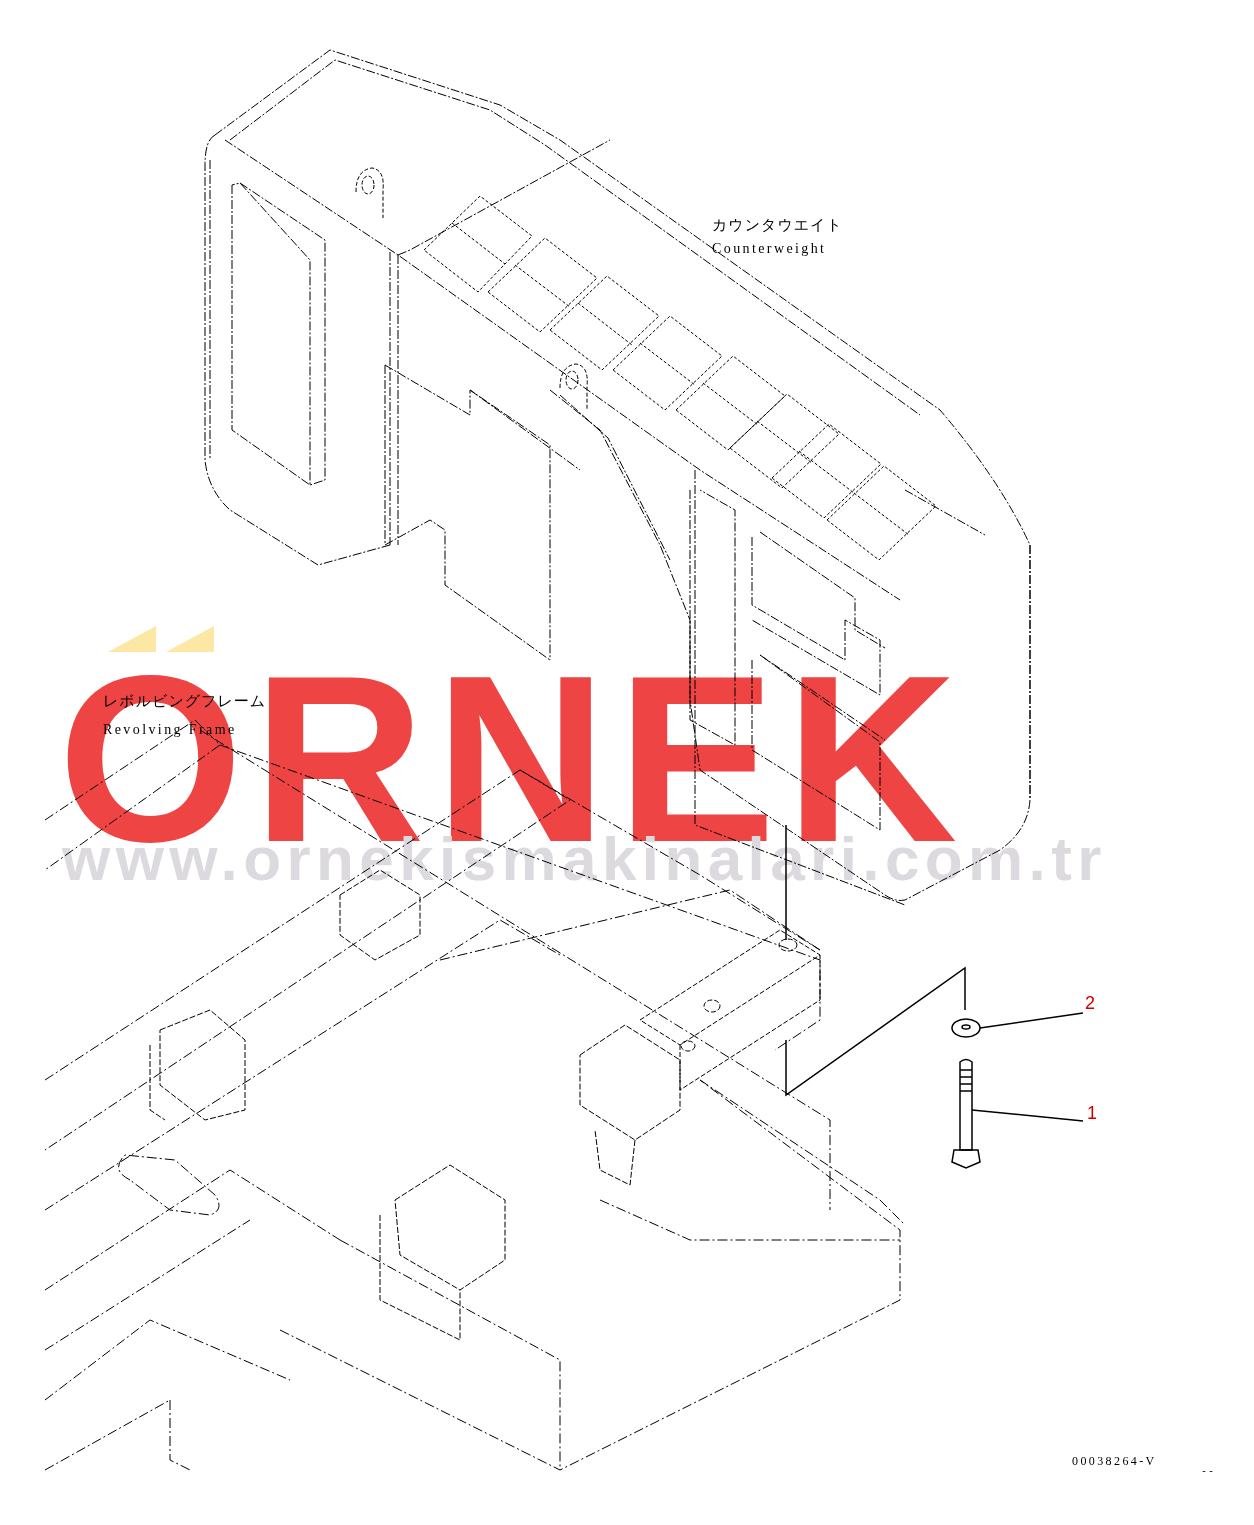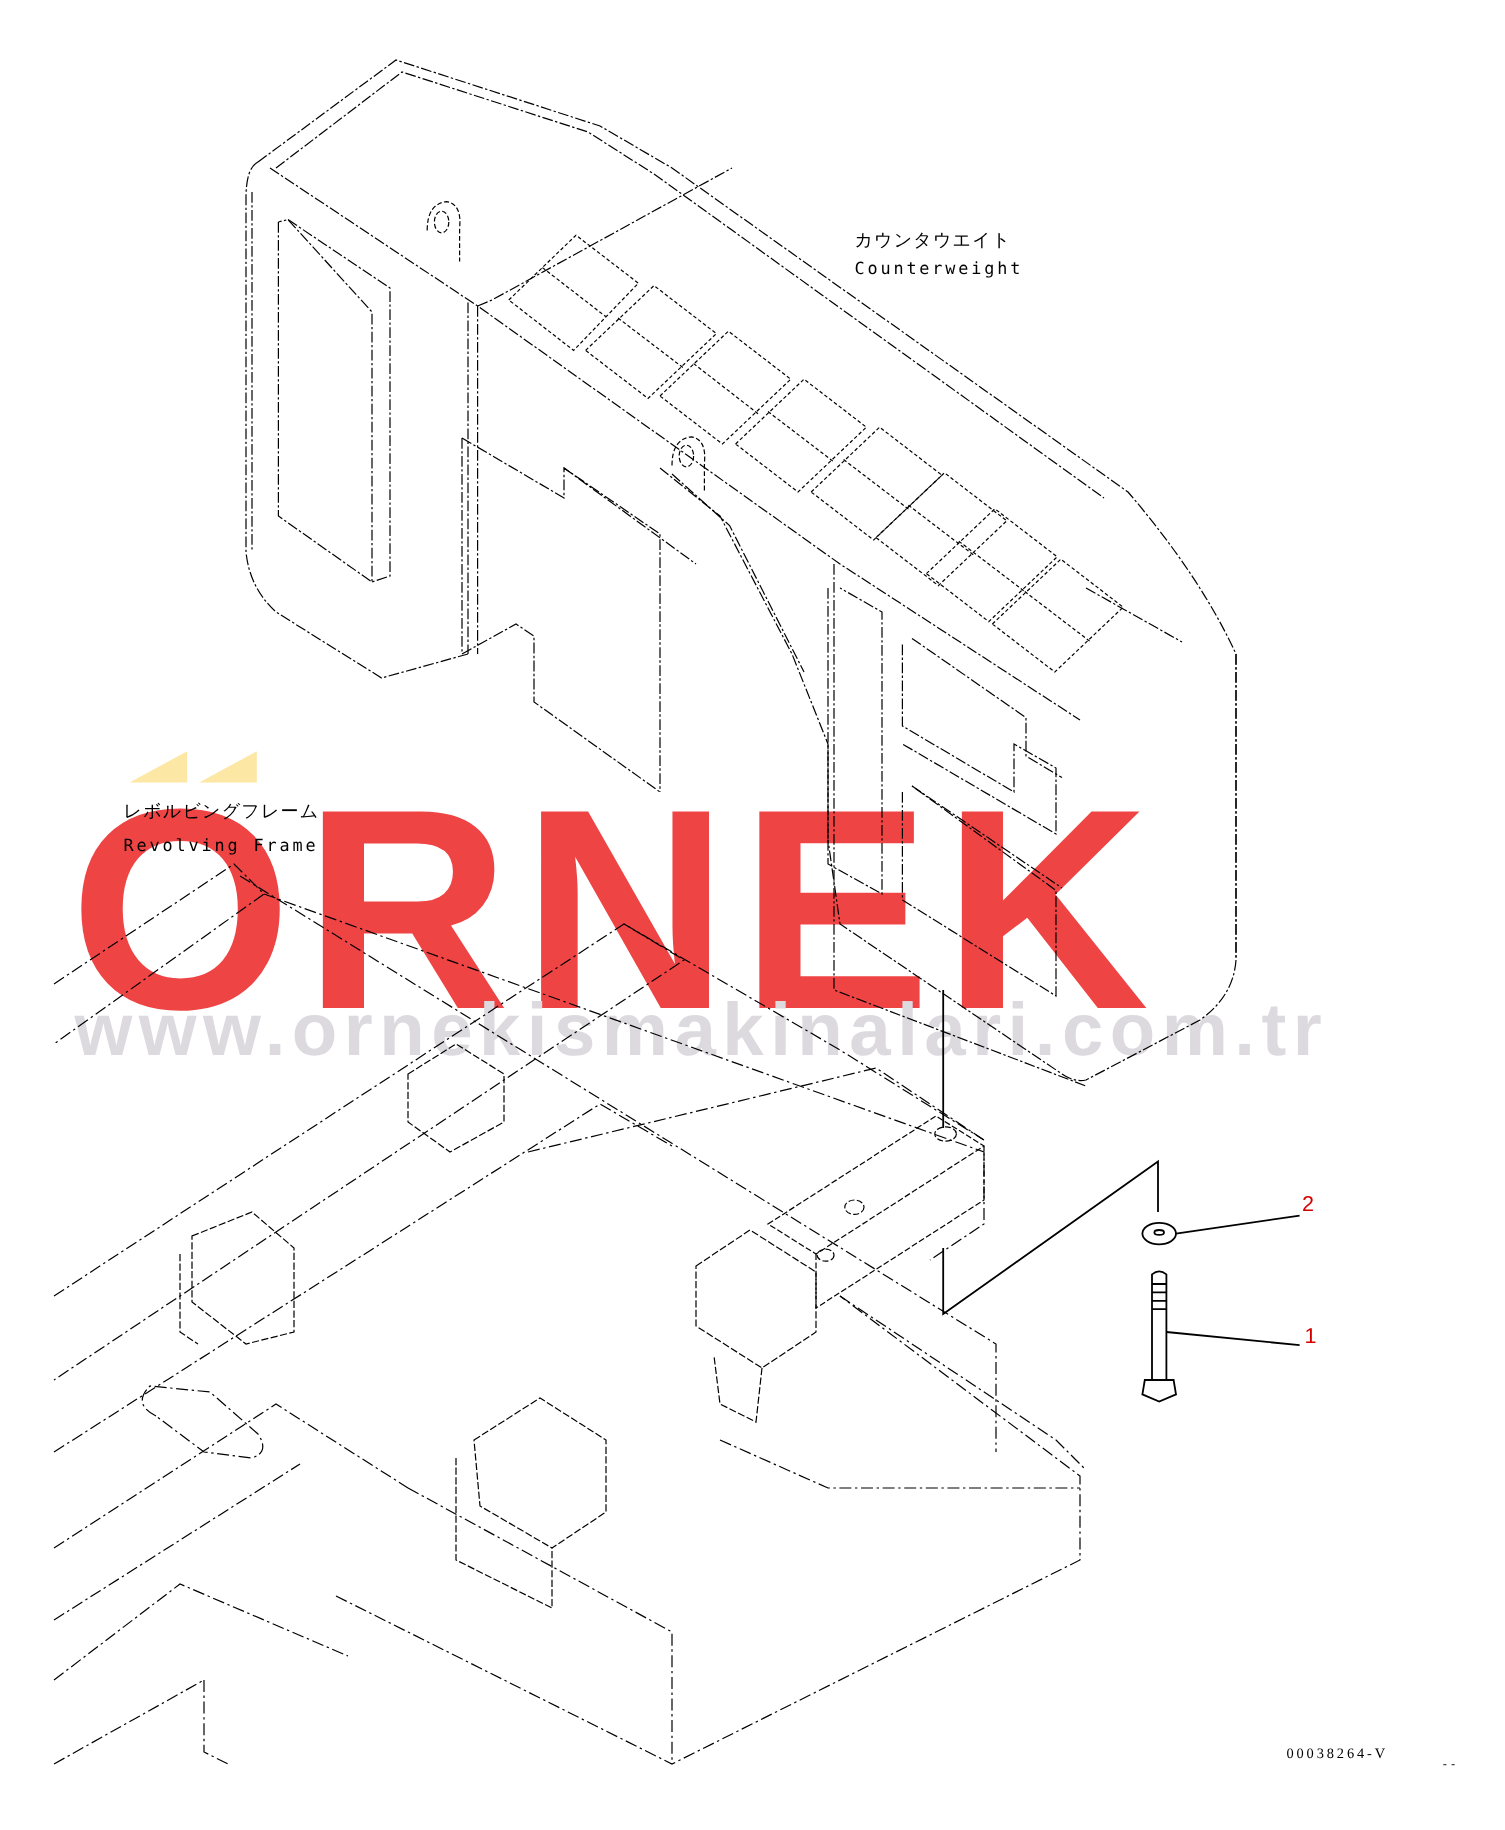--- a/index.html
+++ b/index.html
@@ -1,22 +1,22 @@
 <!DOCTYPE html>
 <html><head>
   <meta charset="utf-8">
   <style>
     html, body { margin: 0; padding: 0; background: #ffffff; }
     body { width: 1254px; height: 1525px; position: relative; overflow: hidden; font-family: "DejaVu Sans Mono", monospace; }
     .canvas { position: absolute; left: 0; top: 0; width: 1254px; height: 1525px; }
     .watermark-word { position: absolute; left: 58px; top: 640px; font-family: "Liberation Sans", sans-serif; font-weight: bold; font-size: 238px; letter-spacing: 10px; line-height: 1; color: #ef4444; white-space: nowrap; }
     .watermark-url { position: absolute; left: 62px; top: 828px; font-family: "Liberation Sans", sans-serif; font-weight: bold; font-size: 62px; letter-spacing: 5.4px; line-height: 1; color: #dcdadf; white-space: nowrap; }
-    .label { position: absolute; font-family: "DejaVu Sans Mono", monospace; color: #000; white-space: nowrap; line-height: 1; }
+    .label { position: absolute; font-family: "DejaVu Sans Mono", monospace; color: #000; white-space: nowrap; line-height: 1; margin-top: 25px; }
     .label-jp { font-size: 15px; letter-spacing: 1px; }
-    .label-en { font-size: 14px; letter-spacing: 2.4px; }
+    .label-en { font-size: 14px; letter-spacing: 2.4px; font-family: Liberation Serif, serif; }
     .callout { position: absolute; font-family: "Liberation Sans", sans-serif; font-size: 18px; color: #d40000; line-height: 1; }
     .drawing-id { position: absolute; left: 1072px; top: 1454px; font-size: 12px; letter-spacing: 2.4px; color: #000; font-family: Liberation Serif, serif; }
     .drawing-mark { position: absolute; left: 1201px; top: 1465px; font-size: 10px; color: #000; letter-spacing: 1px; }
     svg { position: absolute; left: 0; top: 0; }
   </style>
 </head>
 <body>
 
 <div class="canvas">
 

